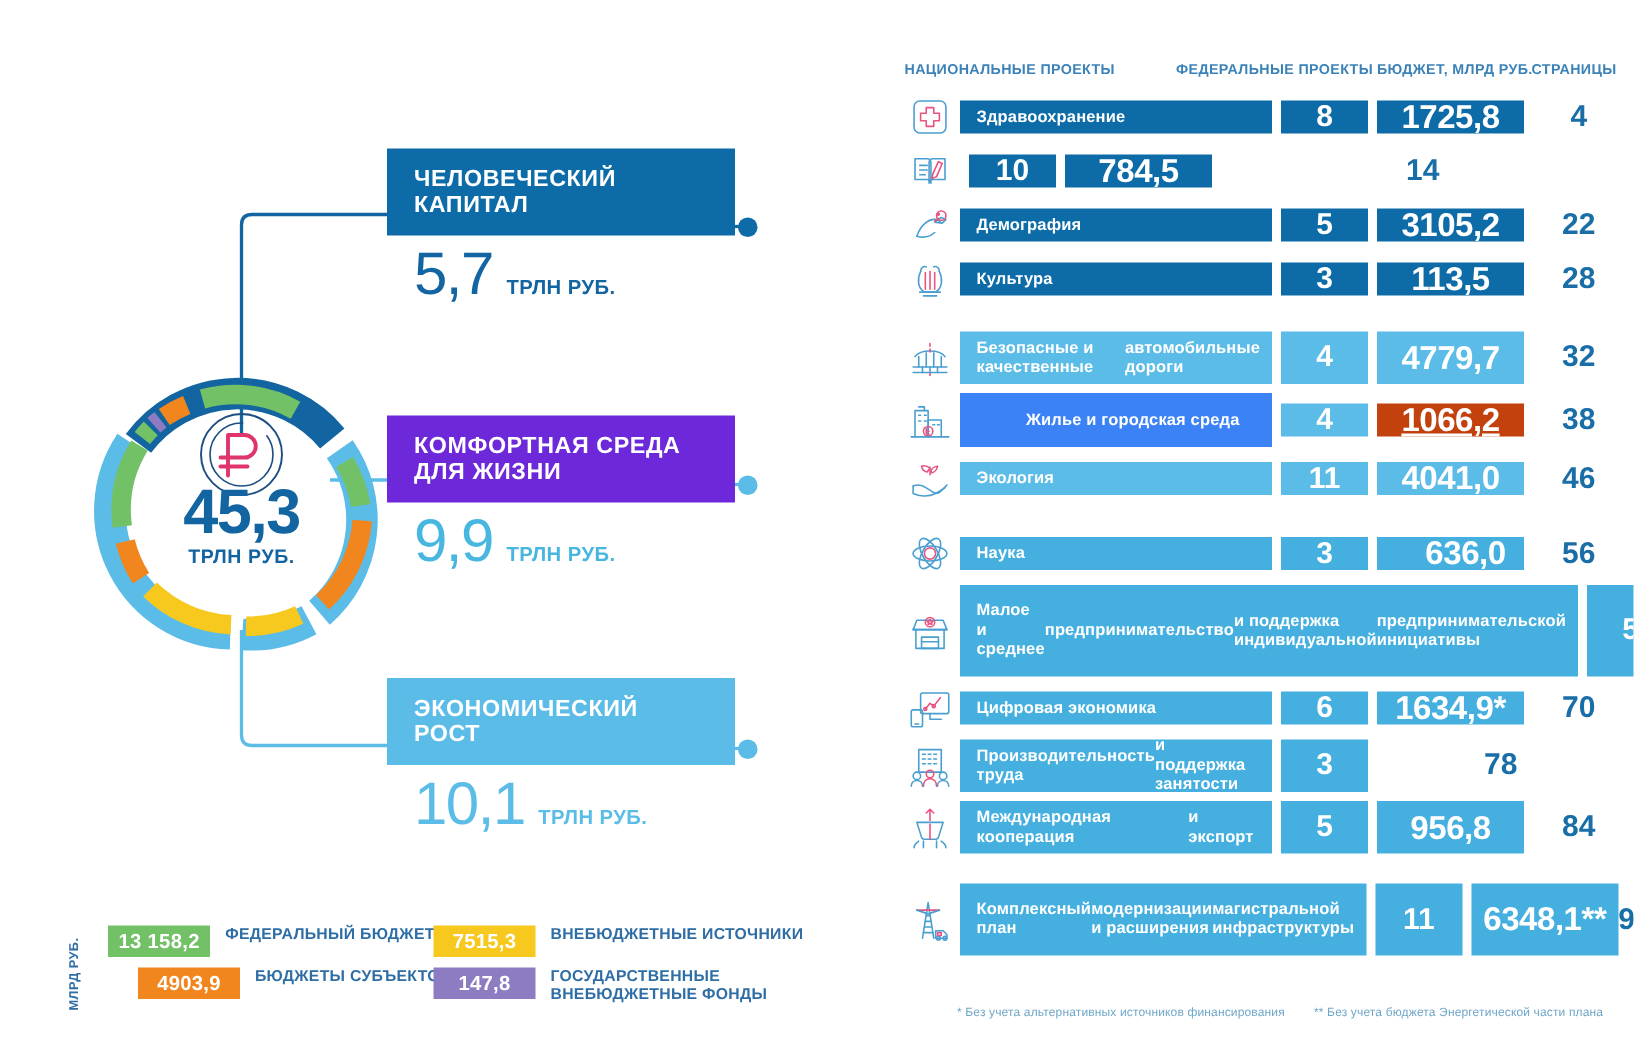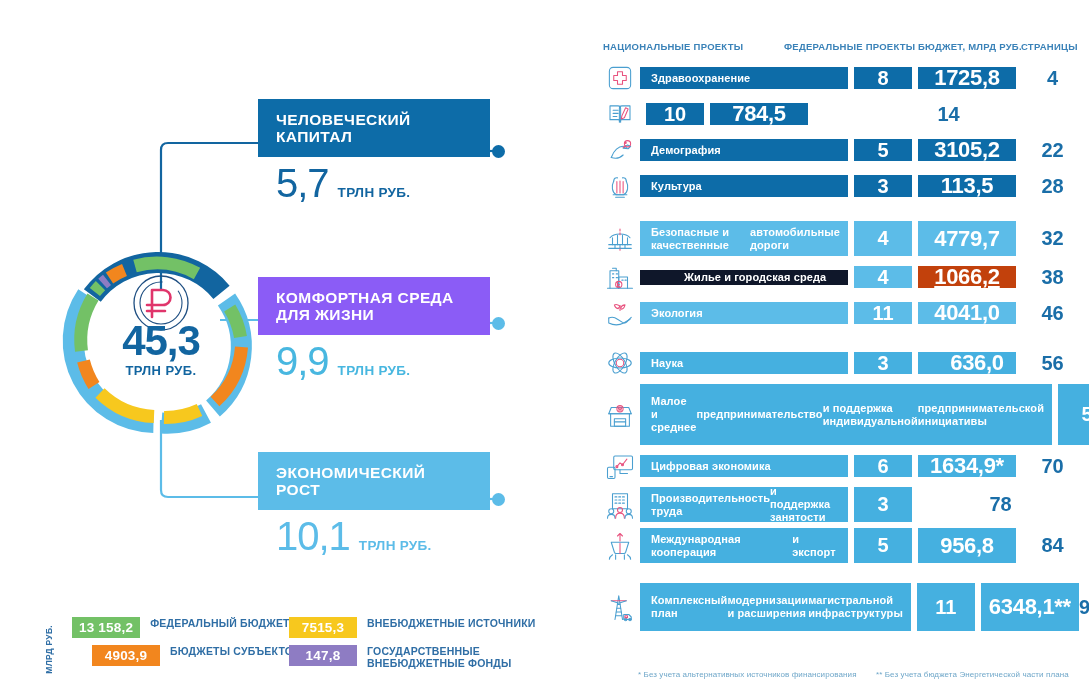--- a/index.html
+++ b/index.html
@@ -38,21 +38,21 @@
     margin-left: 9px; text-transform: uppercase;
   }
 
   
   #grp-human { left: 258px; top: 99px; width: 232px; }
   #grp-human .group-title { background: #0d6ca8; }
   #grp-human .group-value, #grp-human .group-unit { color: #1265a0; }
 
   
   #grp-env { left: 258px; top: 277px; width: 232px; }
-  #grp-env .group-title { background: #8b5cf6; }
+  #grp-env .group-title { background: #6d28d9; }
   #grp-env .group-value, #grp-env .group-unit { color: #48b7e0; }
 
   
   #grp-econ { left: 258px; top: 452px; width: 232px; }
   #grp-econ .group-title { background: #5cbce8; }
   #grp-econ .group-value, #grp-econ .group-unit { color: #5cbce8; }
 
   .endpoint-dot {
     position: absolute; width: 13px; height: 13px; border-radius: 50%;
   }
@@ -365,21 +365,21 @@
             <svg class="icon-svg" width="30" height="30" viewBox="0 0 48 48" fill="none" stroke="#4a9fd0" stroke-width="1.7" stroke-linecap="round" stroke-linejoin="round">
               <path d="M8 42V14h14v28"></path>
               <path d="M22 42V24h14v18"></path>
               <path d="M12 19h2M18 19h2M12 25h2M18 25h2M27 29h2M32 29h2"></path>
               <path d="M12 10h6v4"></path>
               <circle cx="22" cy="36" r="5" stroke="#e8537f"></circle>
               <path d="M20 33v6M20 36h3M20 39h3" stroke="#e8537f"></path>
               <path d="M4 42h40"></path>
             </svg>
           </div>
-          <div class="row-name" style="background: #0f172a; height: 15px; padding-left: 44px;">
+          <div class="row-name" style="background: #3b82f6; height: 36px; padding-left: 44px;">
             <span>Жилье и городская среда</span>
           </div>
           <div class="row-fed" style="background: rgb(92, 188, 232); height: 22px;">4</div>
           <div class="row-budget" style="background: #c2410c; height: 22px; text-decoration: underline;">1066,2</div>
           <div class="row-page" style="height: 22px; color: rgb(26, 110, 168);">38</div>
         </div>
         <div class="row gap-after">
           <div class="row-icon">
             <svg class="icon-svg" width="30" height="30" viewBox="0 0 48 48" fill="none" stroke="#4a9fd0" stroke-width="1.7" stroke-linecap="round" stroke-linejoin="round">
               <path d="M6 32c5-2 10-1 14 2l8 5c2 1 5 1 7-1l7-7"></path>

